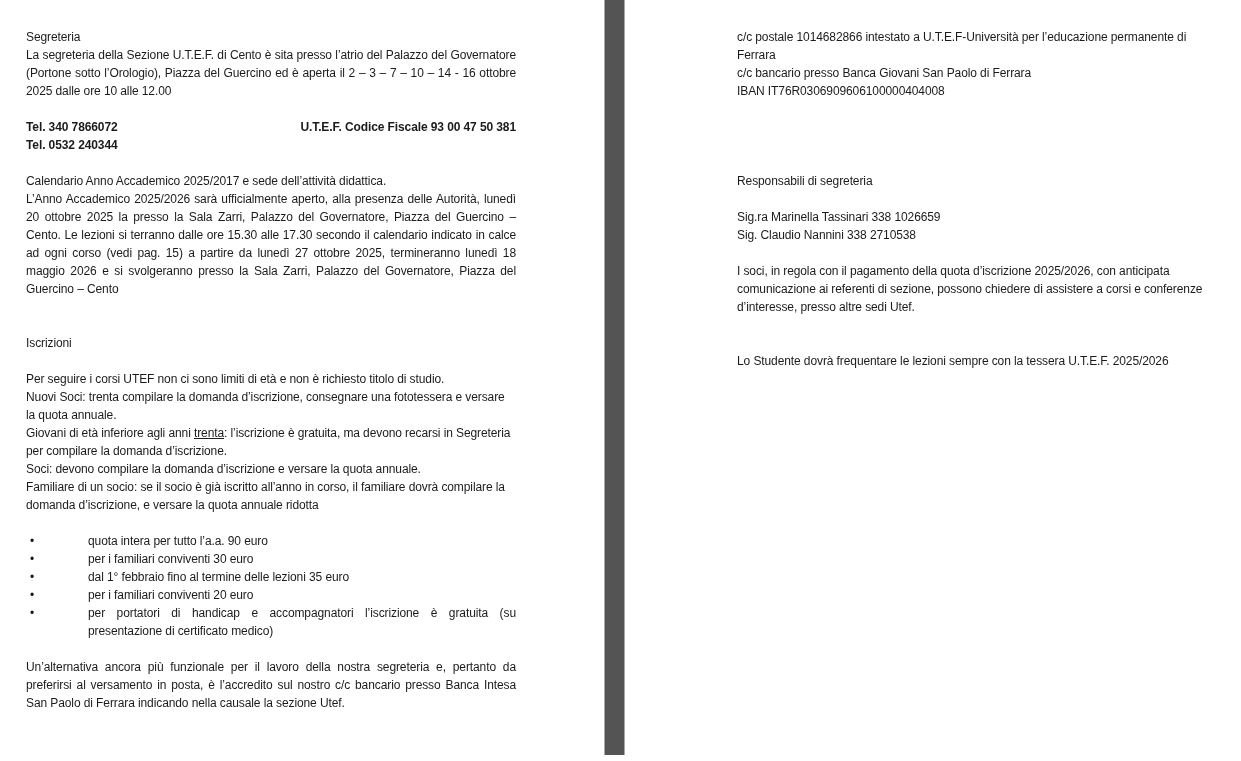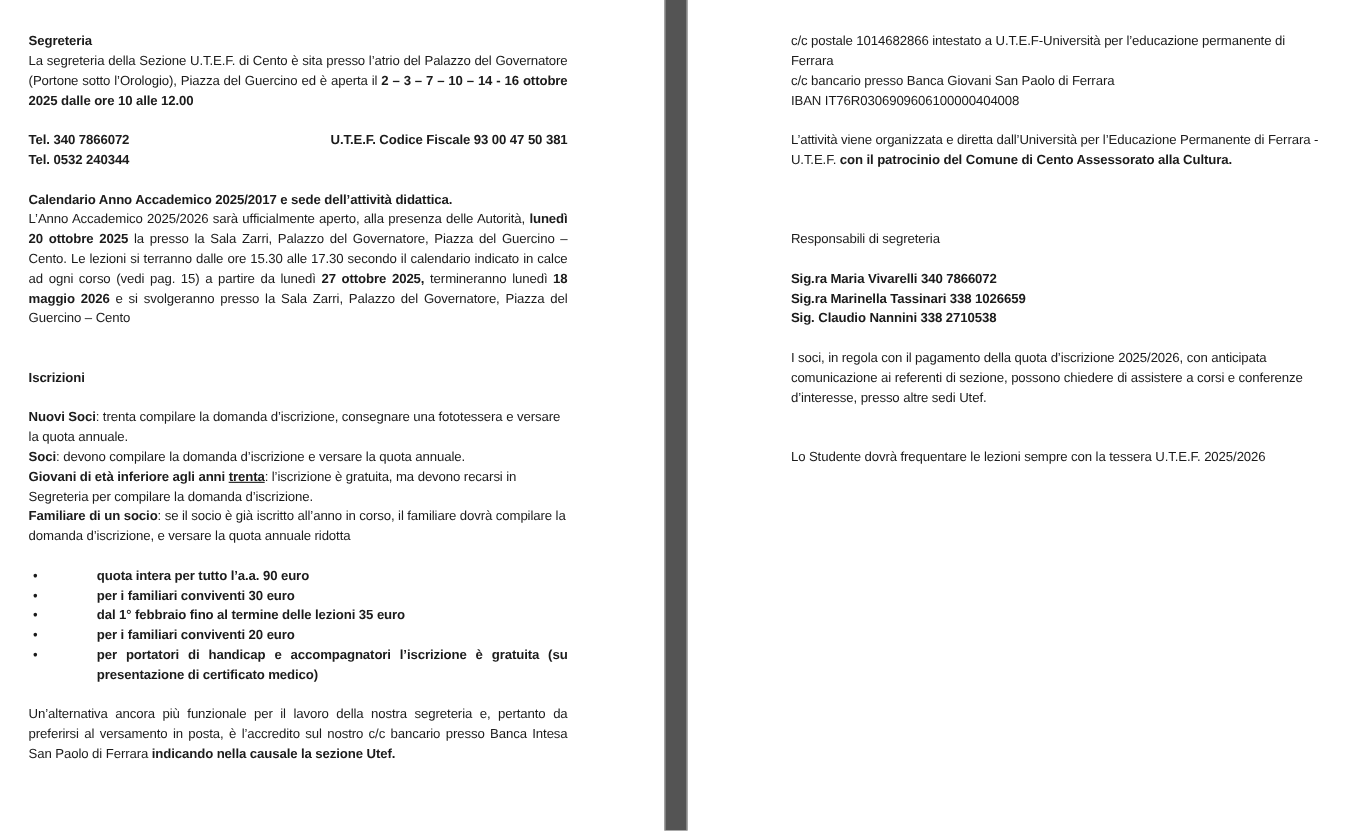--- a/index.html
+++ b/index.html
@@ -9,23 +9,23 @@
     position: relative;
     overflow: hidden;
     font-family: "Liberation Sans", sans-serif;
     font-size: 12px;
     line-height: 18px;
     color: #1b1b1b;
     letter-spacing: -0.1px;
   }
   .page-col { position: absolute; top: 28px; width: 490px; }
   #left-col  { left: 26px;  }
-  #right-col { left: 719px; }
+  #right-col { left: 737px; }
   .para { margin: 0; }
-  .b { font-weight: bold; }
+  .b { font-weight: normal; }
   .u { text-decoration: underline; }
   .justify { text-align: justify; }
   .gap { width: 100%; }
   .contact-row { display: flex; justify-content: space-between; font-weight: bold; }
   .bullet-item { position: relative; padding-left: 62px; }
   .bullet-marker { position: absolute; left: 4px; top: 0; }
   .divider {
     position: absolute; left: 604px; top: 0;
     width: 21px; height: 755px;
     box-sizing: border-box;
@@ -49,45 +49,44 @@
         <span>Tel. 0532 240344</span>
         <span></span>
       </div>
     </div>
     <div class="gap" style="height: 18px;"></div>
     <div class="para"><span class="b">Calendario Anno Accademico 2025/2017 e sede dell’attività didattica.</span></div>
     <div class="para justify"><span>L’Anno Accademico 2025/2026 sarà ufficialmente aperto, alla presenza delle Autorità, </span><span class="b">lunedì 20 ottobre 2025</span><span> la presso la Sala Zarri, Palazzo del Governatore, Piazza del Guercino – Cento. Le lezioni si terranno dalle ore 15.30 alle 17.30 secondo il calendario indicato in calce ad ogni corso (vedi pag. 15) a partire da lunedì </span><span class="b">27 ottobre 2025,</span><span> termineranno lunedì </span><span class="b">18 maggio 2026</span><span> e si svolgeranno presso la Sala Zarri, Palazzo del Governatore, Piazza del Guercino – Cento</span></div>
     <div class="gap" style="height: 36px;"></div>
     <div class="para"><span class="b">Iscrizioni</span></div>
     <div class="gap" style="height: 18px;"></div>
+    <div class="para"><span>Per seguire i corsi UTEF non ci sono limiti di età e non è richiesto titolo di studio.</span></div>
     <div class="para"><span class="b">Nuovi Soci</span><span>: trenta compilare la domanda d’iscrizione, consegnare una fototessera e versare la quota annuale.</span></div>
+    <div class="para"><span class="b">Giovani di età inferiore agli anni </span><span class="b u">trenta</span><span>: l’iscrizione è gratuita, ma devono recarsi in Segreteria per compilare la domanda d’iscrizione.</span></div>
     <div class="para"><span class="b">Soci</span><span>: devono compilare la domanda d’iscrizione e versare la quota annuale.</span></div>
-    <div class="para"><span class="b">Giovani di età inferiore agli anni </span><span class="b u">trenta</span><span>: l’iscrizione è gratuita, ma devono recarsi in Segreteria per compilare la domanda d’iscrizione.</span></div>
     <div class="para"><span class="b">Familiare di un socio</span><span>: se il socio è già iscritto all’anno in corso, il familiare dovrà compilare la domanda d’iscrizione, e versare la quota annuale ridotta</span></div>
     <div class="gap" style="height: 18px;"></div>
     <div>
       <div class="bullet-item"><span class="bullet-marker">•</span><span><span class="b">quota intera per tutto l’a.a. 90 euro</span></span></div>
       <div class="bullet-item"><span class="bullet-marker">•</span><span><span class="b">per i familiari conviventi 30 euro</span></span></div>
       <div class="bullet-item"><span class="bullet-marker">•</span><span><span class="b">dal 1° febbraio fino al termine delle lezioni 35 euro</span></span></div>
       <div class="bullet-item"><span class="bullet-marker">•</span><span><span class="b">per i familiari conviventi 20 euro</span></span></div>
       <div class="bullet-item justify"><span class="bullet-marker">•</span><span><span class="b">per portatori di handicap e accompagnatori l’iscrizione è gratuita (su presentazione di certificato medico)</span></span></div>
     </div>
     <div class="gap" style="height: 18px;"></div>
     <div class="para justify"><span>Un’alternativa ancora più funzionale per il lavoro della nostra segreteria e, pertanto da preferirsi al versamento in posta, è l’accredito sul nostro c/c bancario presso Banca Intesa San Paolo di Ferrara </span><span class="b">indicando nella causale la sezione Utef.</span></div>
   </div>
 <div class="divider" style="background: rgb(84, 84, 84); border-left-color: rgb(168, 168, 168); border-right-color: rgb(168, 168, 168);"></div>
 <div id="right-col" class="page-col">
     <div class="para"><span>c/c postale 1014682866 intestato a U.T.E.F-Università per l’educazione permanente di Ferrara</span></div>
     <div class="para"><span>c/c bancario presso Banca Giovani San Paolo di Ferrara</span></div>
     <div class="para"><span>IBAN IT76R0306909606100000404008</span></div>
     <div class="gap" style="height: 18px;"></div>
-    <div class="para"><span>L’attività viene organizzata e diretta dall’Università per l’Educazione Permanente di Ferrara - U.T.E.F. </span><span class="b">con il patrocinio del Comune di Cento Assessorato alla Cultura.</span></div>
     <div class="gap" style="height: 54px;"></div>
     <div class="para"><span>Responsabili di segreteria</span></div>
     <div class="gap" style="height: 18px;"></div>
-    <div class="para"><span class="b">Sig.ra Maria Vivarelli 340 7866072</span></div>
     <div class="para"><span class="b">Sig.ra Marinella Tassinari 338 1026659</span></div>
     <div class="para"><span class="b">Sig. Claudio Nannini 338 2710538</span></div>
     <div class="gap" style="height: 18px;"></div>
     <div class="para"><span>I soci, in regola con il pagamento della quota d’iscrizione 2025/2026, con anticipata comunicazione ai referenti di sezione, possono chiedere di assistere a corsi e conferenze d’interesse, presso altre sedi Utef.</span></div>
     <div class="gap" style="height: 36px;"></div>
     <div class="para"><span>Lo Studente dovrà frequentare le lezioni sempre con la tessera U.T.E.F. 2025/2026</span></div>
   </div>
 
 </body></html>

